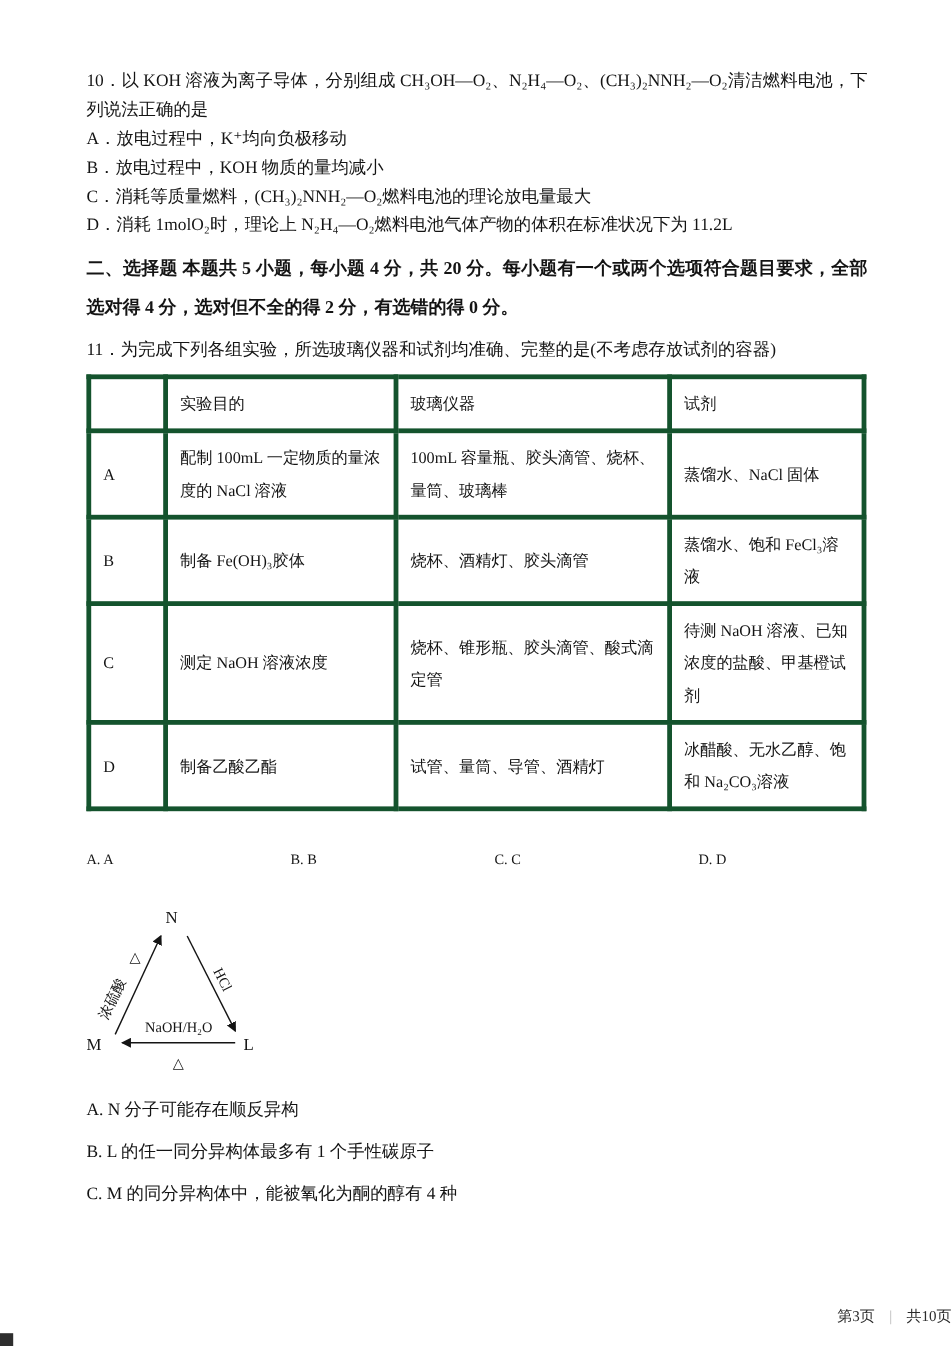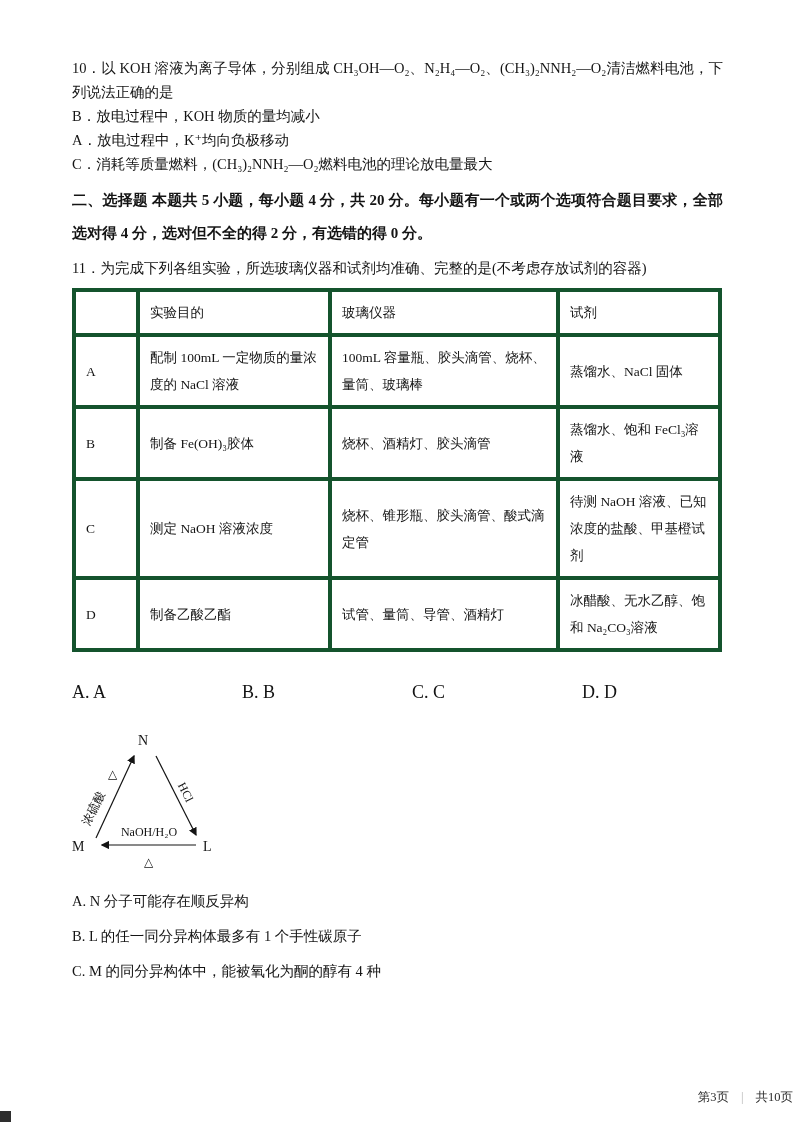--- a/index.html
+++ b/index.html
@@ -18,21 +18,21 @@
   table.exp-table{
     border-collapse:collapse;width:650px;margin-top:8px;table-layout:fixed;
   }
   .exp-table th,.exp-table td{
     border:4px solid #14532d;font-weight:normal;text-align:left;
     vertical-align:middle;font-size:13.5px;line-height:27px;padding:7px 10px;
   }
   .exp-table .c0{width:40px;}
   .exp-table .c1{width:168px;}
   .exp-table .c2{width:204px;}
-  .answer-row{display:flex;font-size:18px;line-height:32px;margin-top:24px;}
+  .answer-row{display:flex;font-size:12px;line-height:32px;margin-top:24px;}
   .answer-row span{width:170px;flex:0 0 auto;}
   .answer-row span:last-child{width:auto;}
   .q12{margin-top:24px;}
   .diagram{margin:4px 0 2px 0;}
   .diagram svg{display:block;}
   .diagram text{
     font-size:14px;fill:#141414;
     font-family:"Liberation Serif","DejaVu Serif",serif;
   }
   .diagram .small{font-size:12px;}
@@ -46,23 +46,24 @@
     position:absolute;left:0;bottom:0;width:11px;height:11px;background:#2e2e2e;
   }
 </style>
 </head>
 <body>
 
 <div class="page">
 
   <section>
     <p class="stem">10．以 KOH 溶液为离子导体，分别组成 CH₃OH—O₂、N₂H₄—O₂、(CH₃)₂NNH₂—O₂清洁燃料电池，下列说法正确的是</p>
+    <p class="option">A．放电过程中，K⁺均向负极移动</p>
     <p class="option">B．放电过程中，KOH 物质的量均减小</p>
-    <p class="option">A．放电过程中，K⁺均向负极移动</p>
     <p class="option">C．消耗等质量燃料，(CH₃)₂NNH₂—O₂燃料电池的理论放电量最大</p>
+    <p class="option">D．消耗 1molO₂时，理论上 N₂H₄—O₂燃料电池气体产物的体积在标准状况下为 11.2L</p>
   </section>
 
   <p class="section-heading">二、选择题 本题共 5 小题，每小题 4 分，共 20 分。每小题有一个或两个选项符合题目要求，全部选对得 4 分，选对但不全的得 2 分，有选错的得 0 分。</p>
 
   <section>
     <p class="stem q11-stem">11．为完成下列各组实验，所选玻璃仪器和试剂均准确、完整的是(不考虑存放试剂的容器)</p>
 
     <table class="exp-table">
       <tbody>
         <tr>

